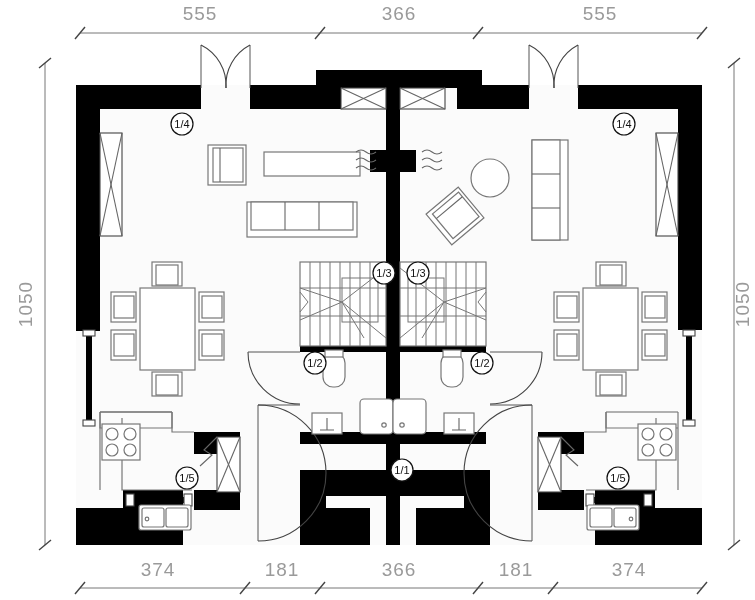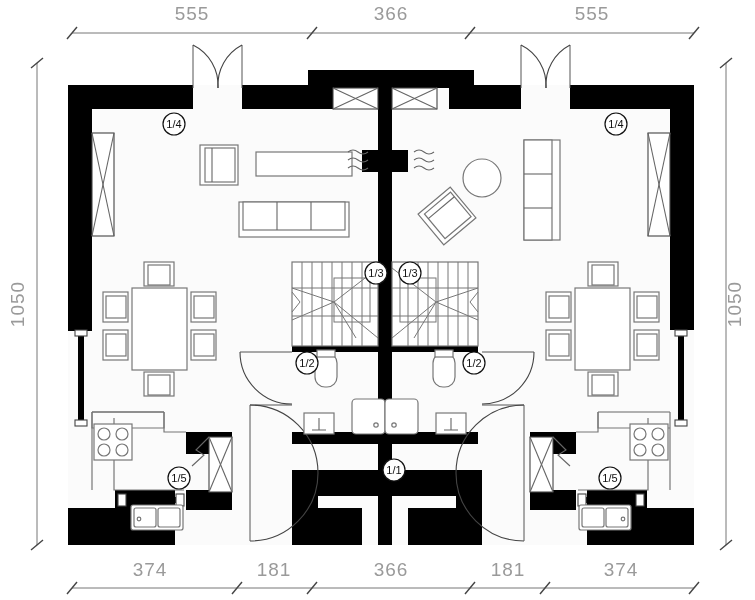--- a/index.html
+++ b/index.html
@@ -1,19 +1,19 @@
 <!DOCTYPE html>
 <html><head>
 <meta charset="utf-8">
 <title>Floor Plan</title>
 <style>
   html,body{margin:0;padding:0;background:#ffffff;}
   body{width:755px;height:600px;position:relative;overflow:hidden;
        font-family:"Liberation Sans", sans-serif;color:#333;}
-  #plan-root{position:absolute;left:4px;top:0;width:650px;height:600px;}
+  #plan-root{position:absolute;left:12px;top:0;width:650px;height:600px;}
   svg{display:block;}
   .dimtext{font-family:"Liberation Sans",sans-serif;font-size:19px;fill:#9a9a9a;
            letter-spacing:1px;}
   .roomtext{font-family:"Liberation Sans",sans-serif;font-size:11px;fill:#111;
             font-weight:400;}
   .wall{fill:#000000;}
   .thin{fill:none;stroke:#555;stroke-width:1;}
   .thin2{fill:none;stroke:#666;stroke-width:1.1;}
   .furn{fill:#ffffff;stroke:#777;stroke-width:1.2;}
   .furn2{fill:none;stroke:#777;stroke-width:1.2;}

